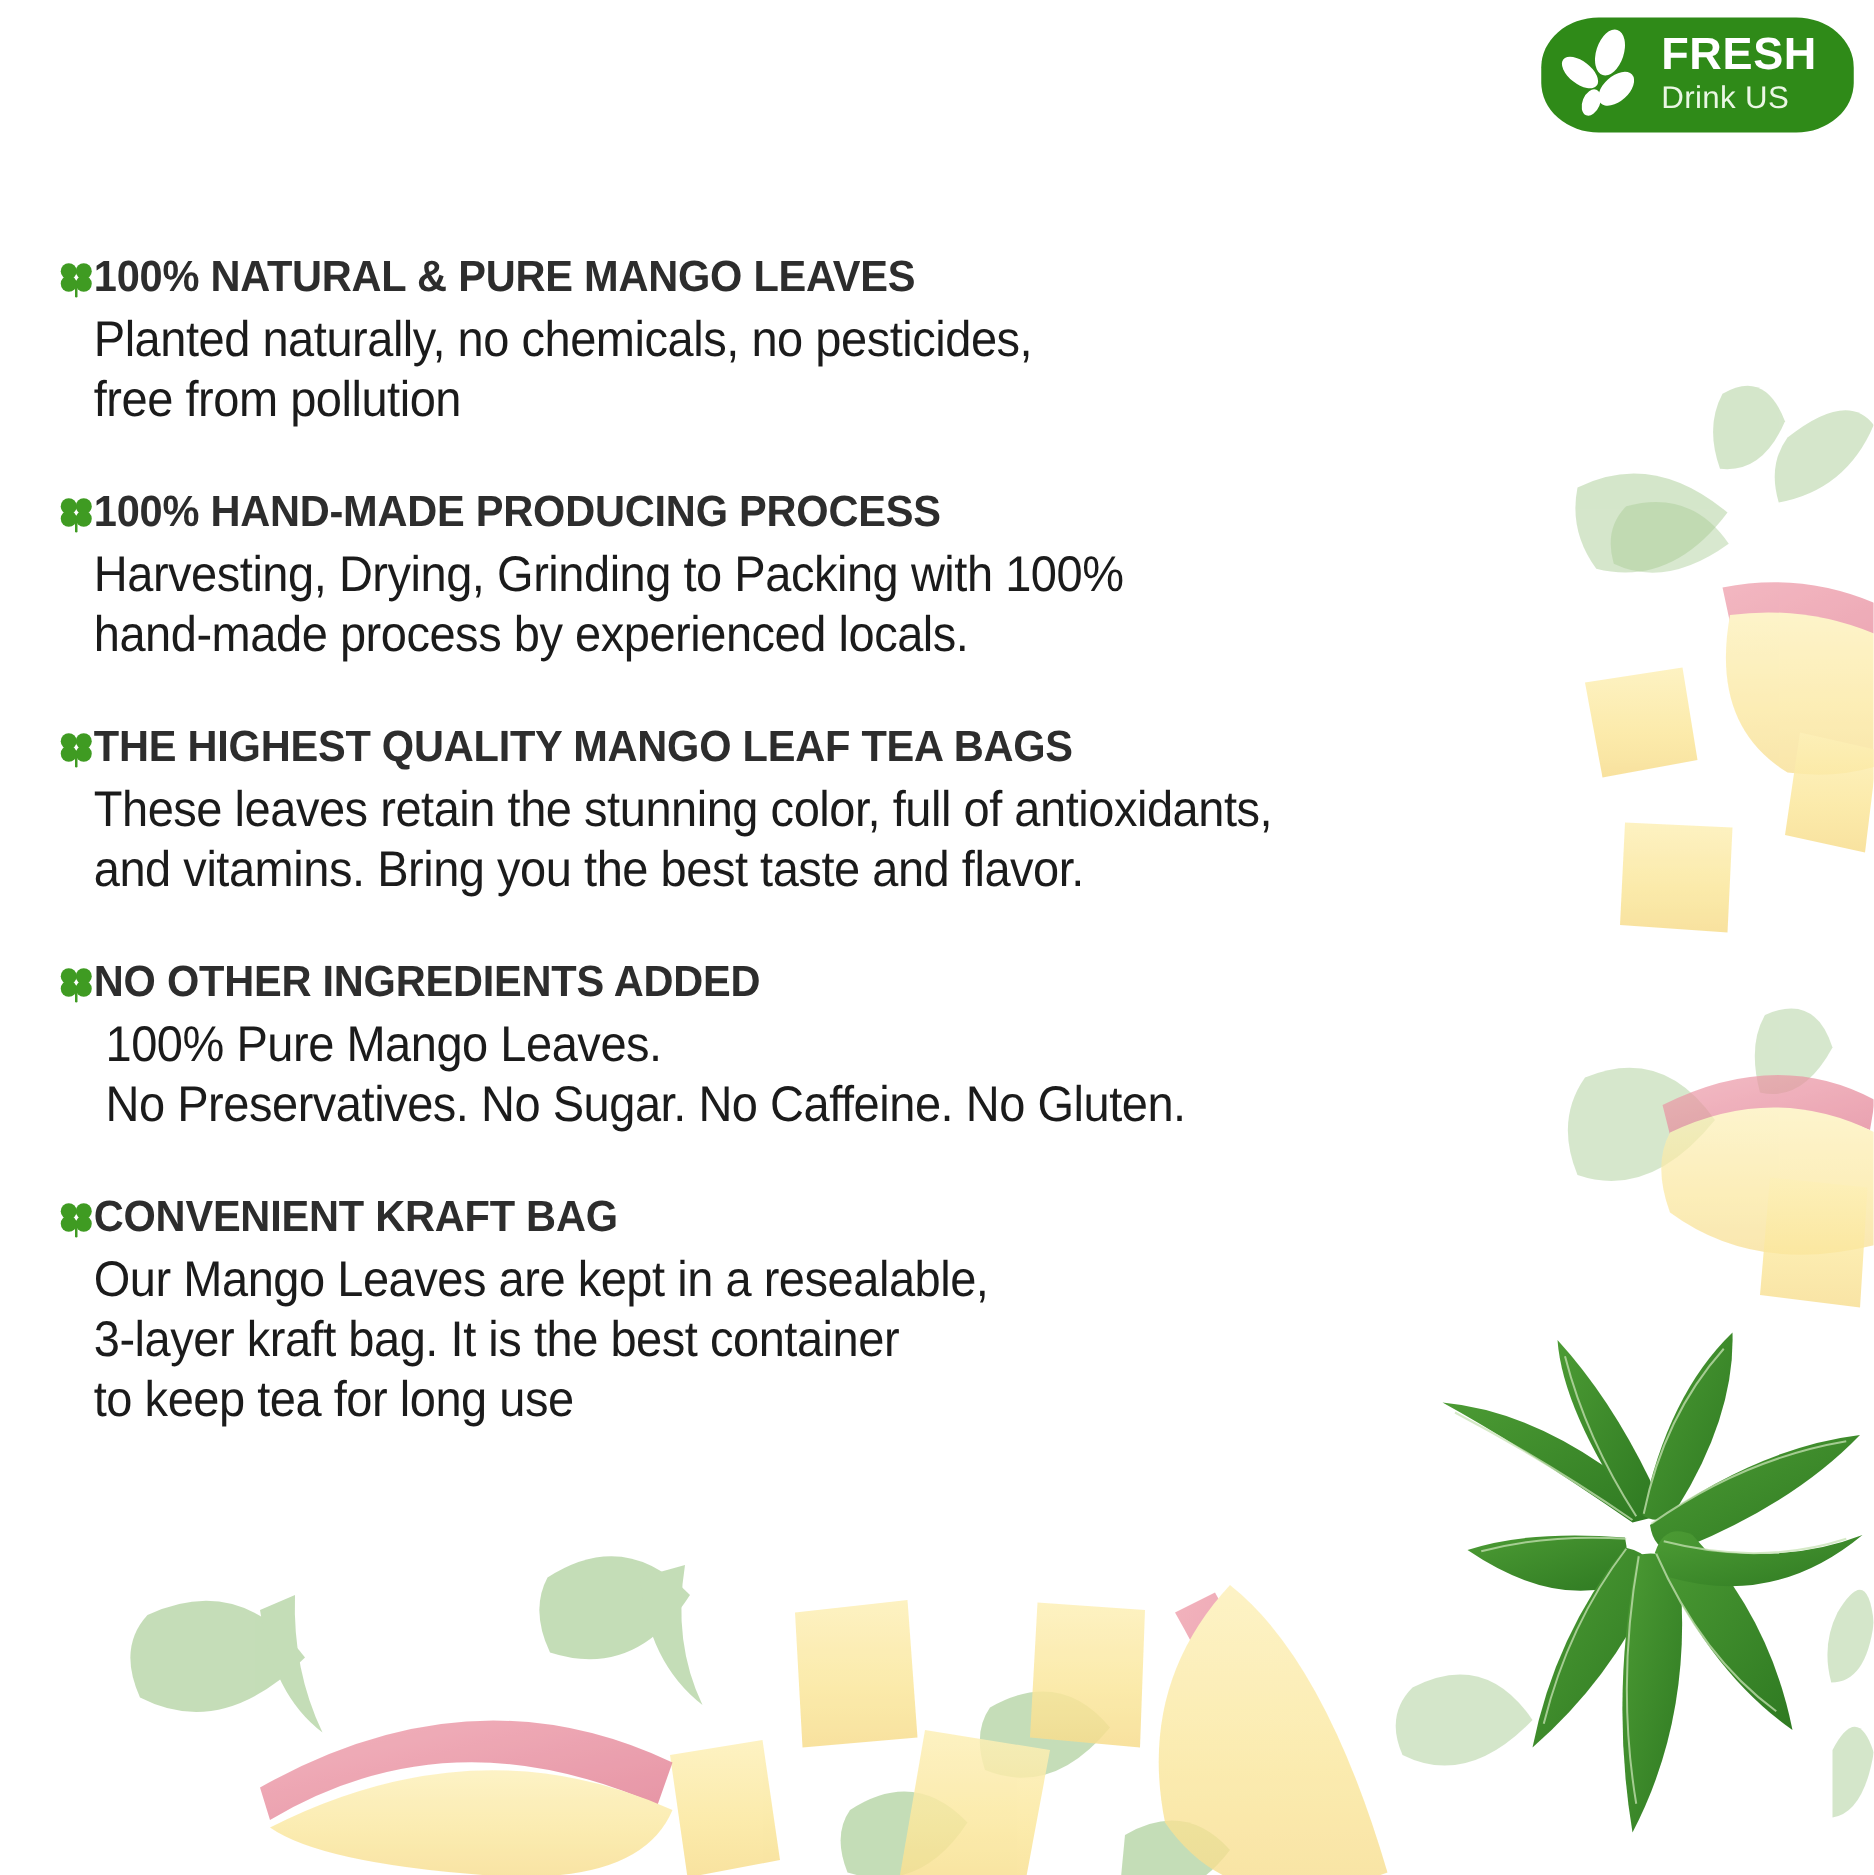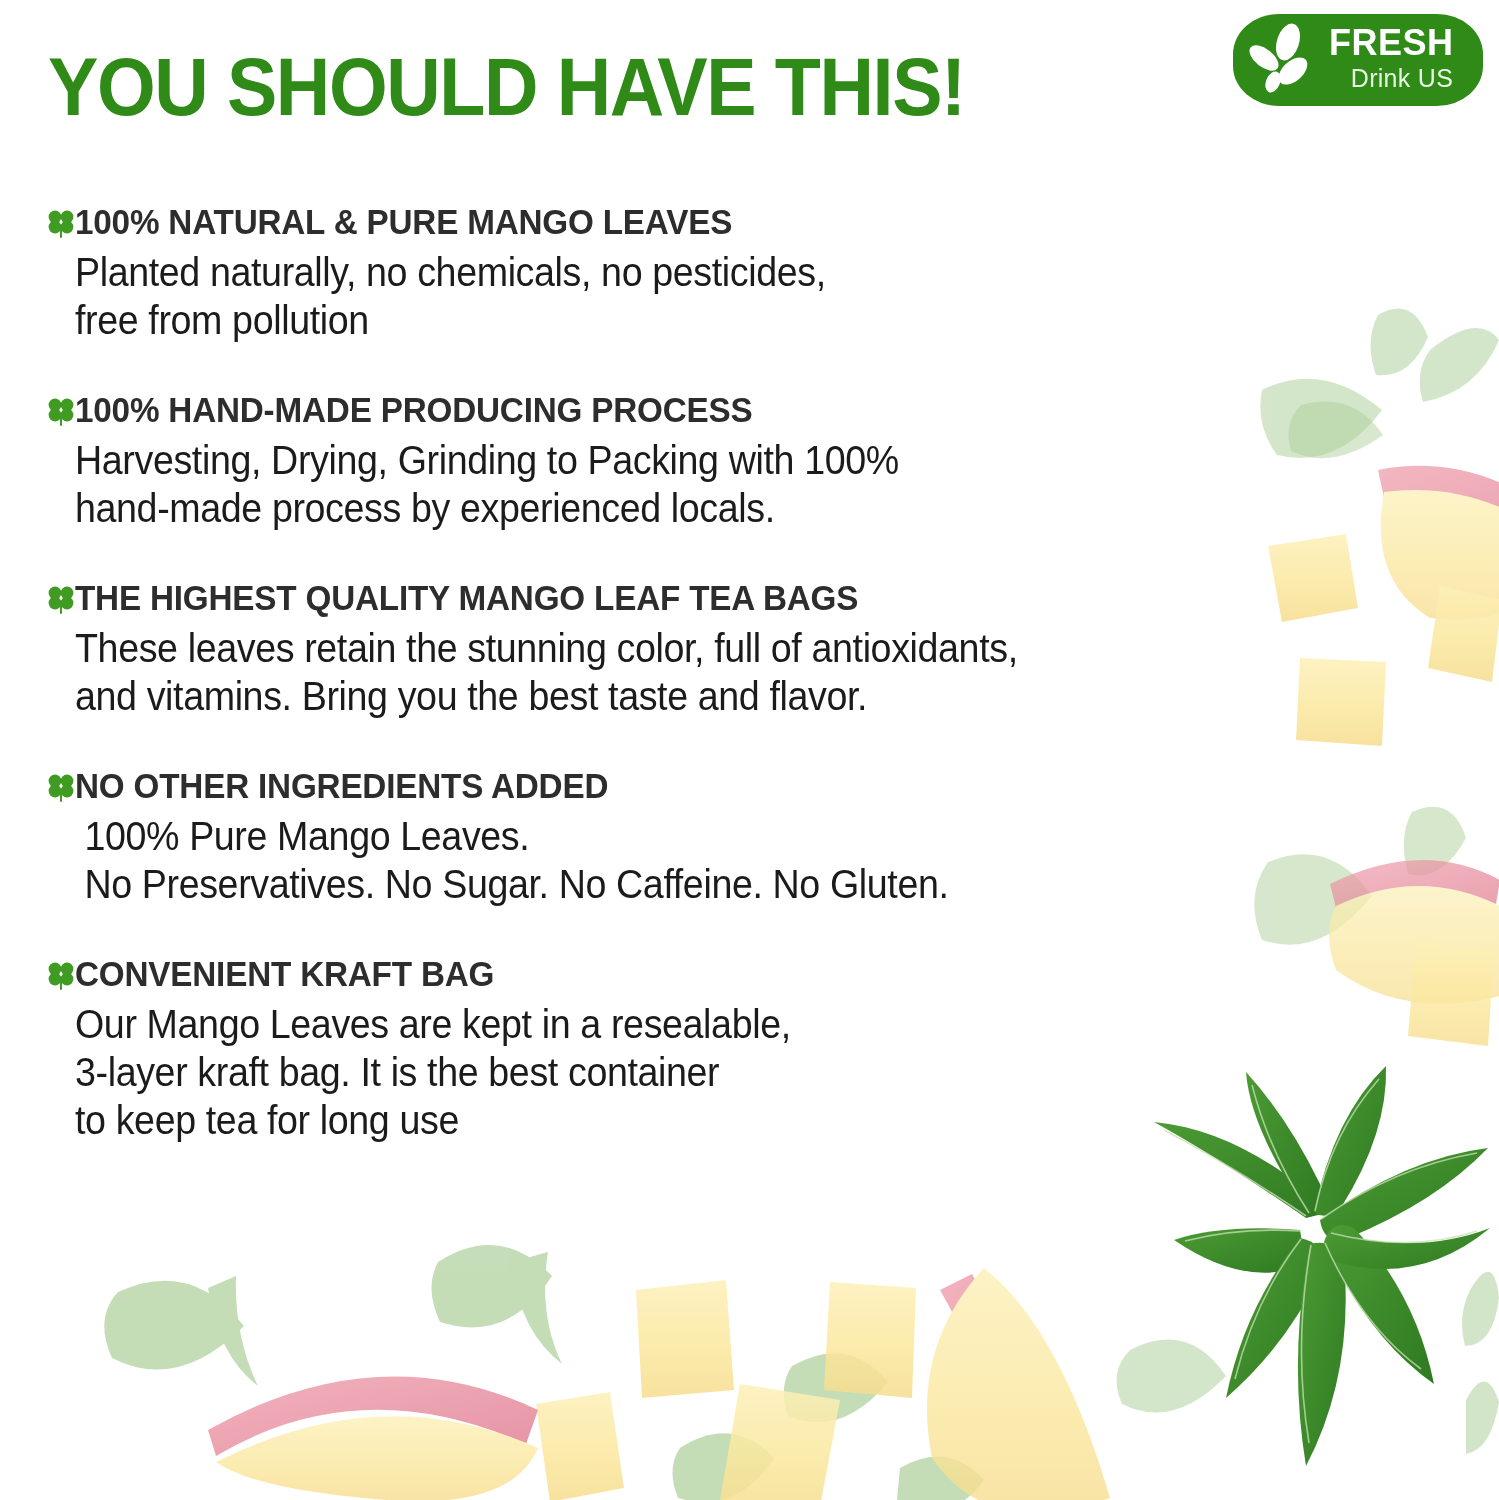--- a/index.html
+++ b/index.html
@@ -84,21 +84,20 @@
   }
   .logo-drink {
     font-family: "Liberation Sans", sans-serif;
     font-weight: 400;
     font-size: 25px;
     line-height: 28px;
     letter-spacing: 0.3px;
     color: #eaf7e4;
     margin-top: 3px;
     white-space: nowrap;
-    text-align: center;
   }
 
   
   .features {
     position: absolute;
     left: 0;
     top: 200px;
     width: 1420px;
     z-index: 4;
   }
@@ -251,23 +250,20 @@
         <path d="M216 1462 q166 -84 322 -14 q-26 62 -152 52 q-130 -10 -170 -38z" fill="url(#gFlesh)"></path>
       </g>
 
       <g opacity="0.8">
         <path d="M972 1274 q52 92 102 226 l-34 14 q-52 -140 -100 -224z" fill="url(#gSkin)"></path>
         <path d="M984 1268 q76 60 126 230 q-120 44 -178 -40 q-22 -110 52 -190z" fill="url(#gFlesh)"></path>
       </g>
     </svg>
   </div>
 
-  <div class="header">
-    <div class="main-title">YOU SHOULD HAVE THIS!</div>
-  </div>
 
   <div class="logo">
     <svg class="logo-mark" viewBox="0 0 76 76">
       <g fill="#ffffff">
         <ellipse cx="41" cy="20" rx="11" ry="19" transform="rotate(18 41 20)"></ellipse>
         <ellipse cx="17" cy="36" rx="9" ry="17" transform="rotate(-52 17 36)"></ellipse>
         <ellipse cx="46" cy="49" rx="10" ry="17" transform="rotate(48 46 49)"></ellipse>
         <ellipse cx="26" cy="60" rx="7" ry="11" transform="rotate(22 26 60)"></ellipse>
       </g>
     </svg>

